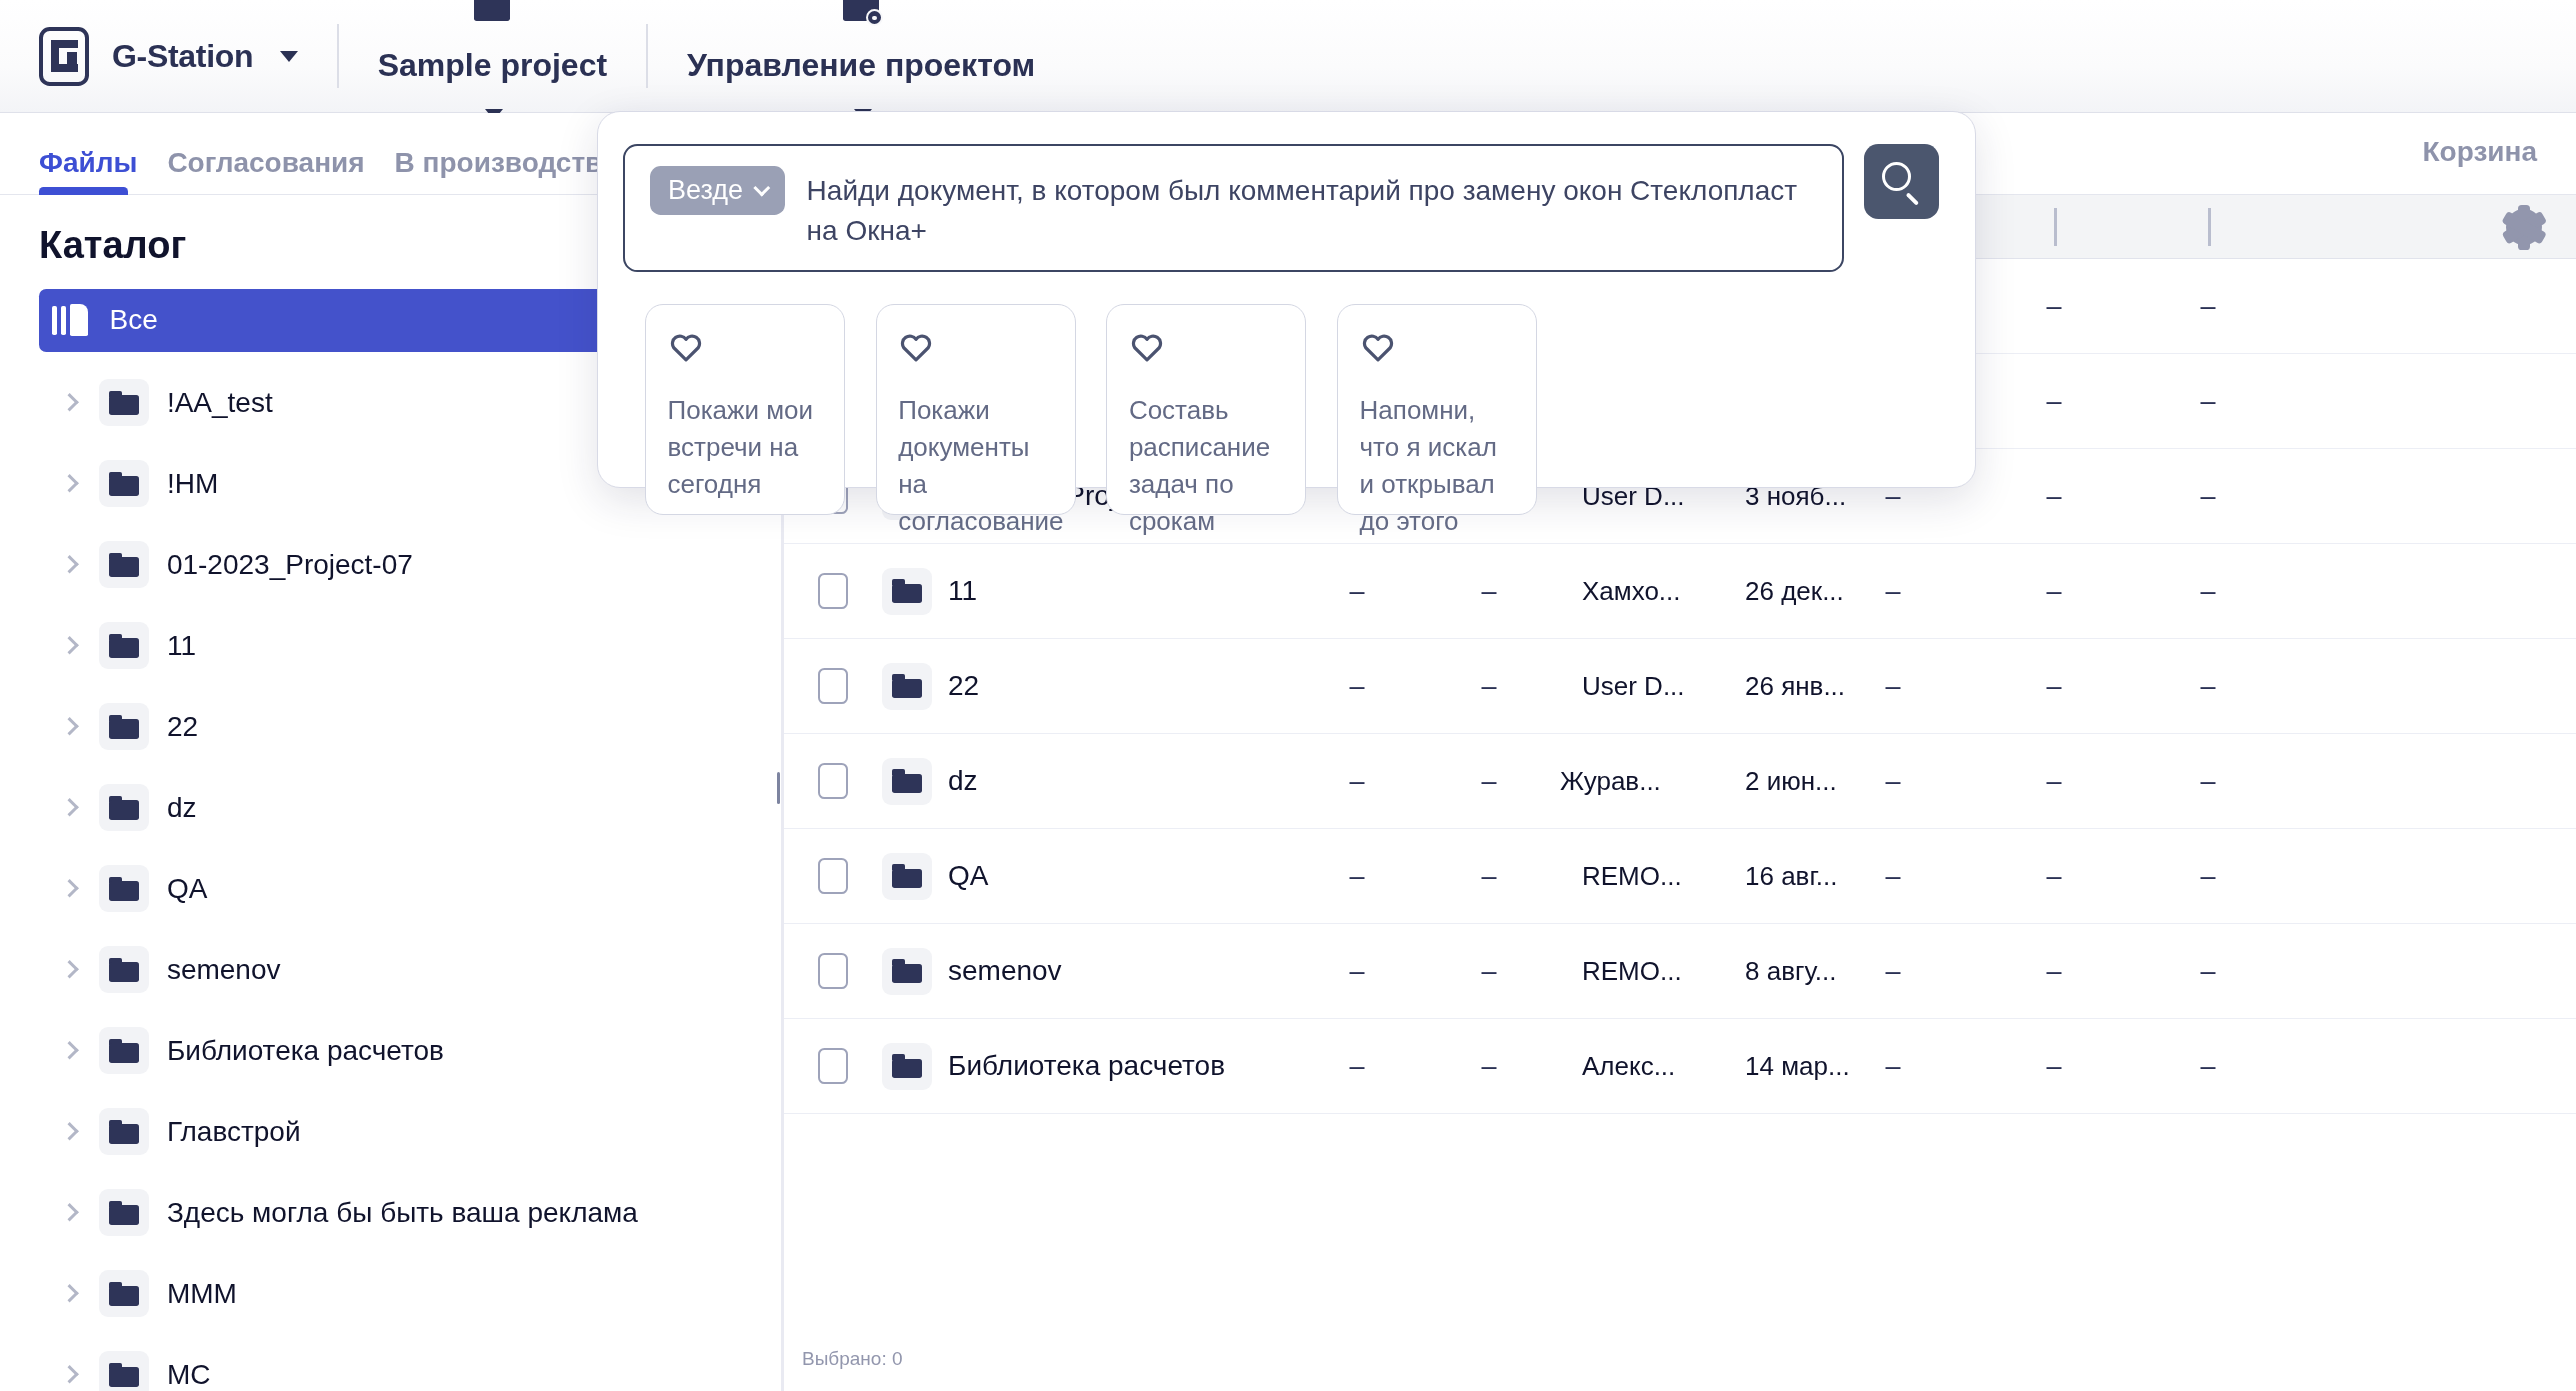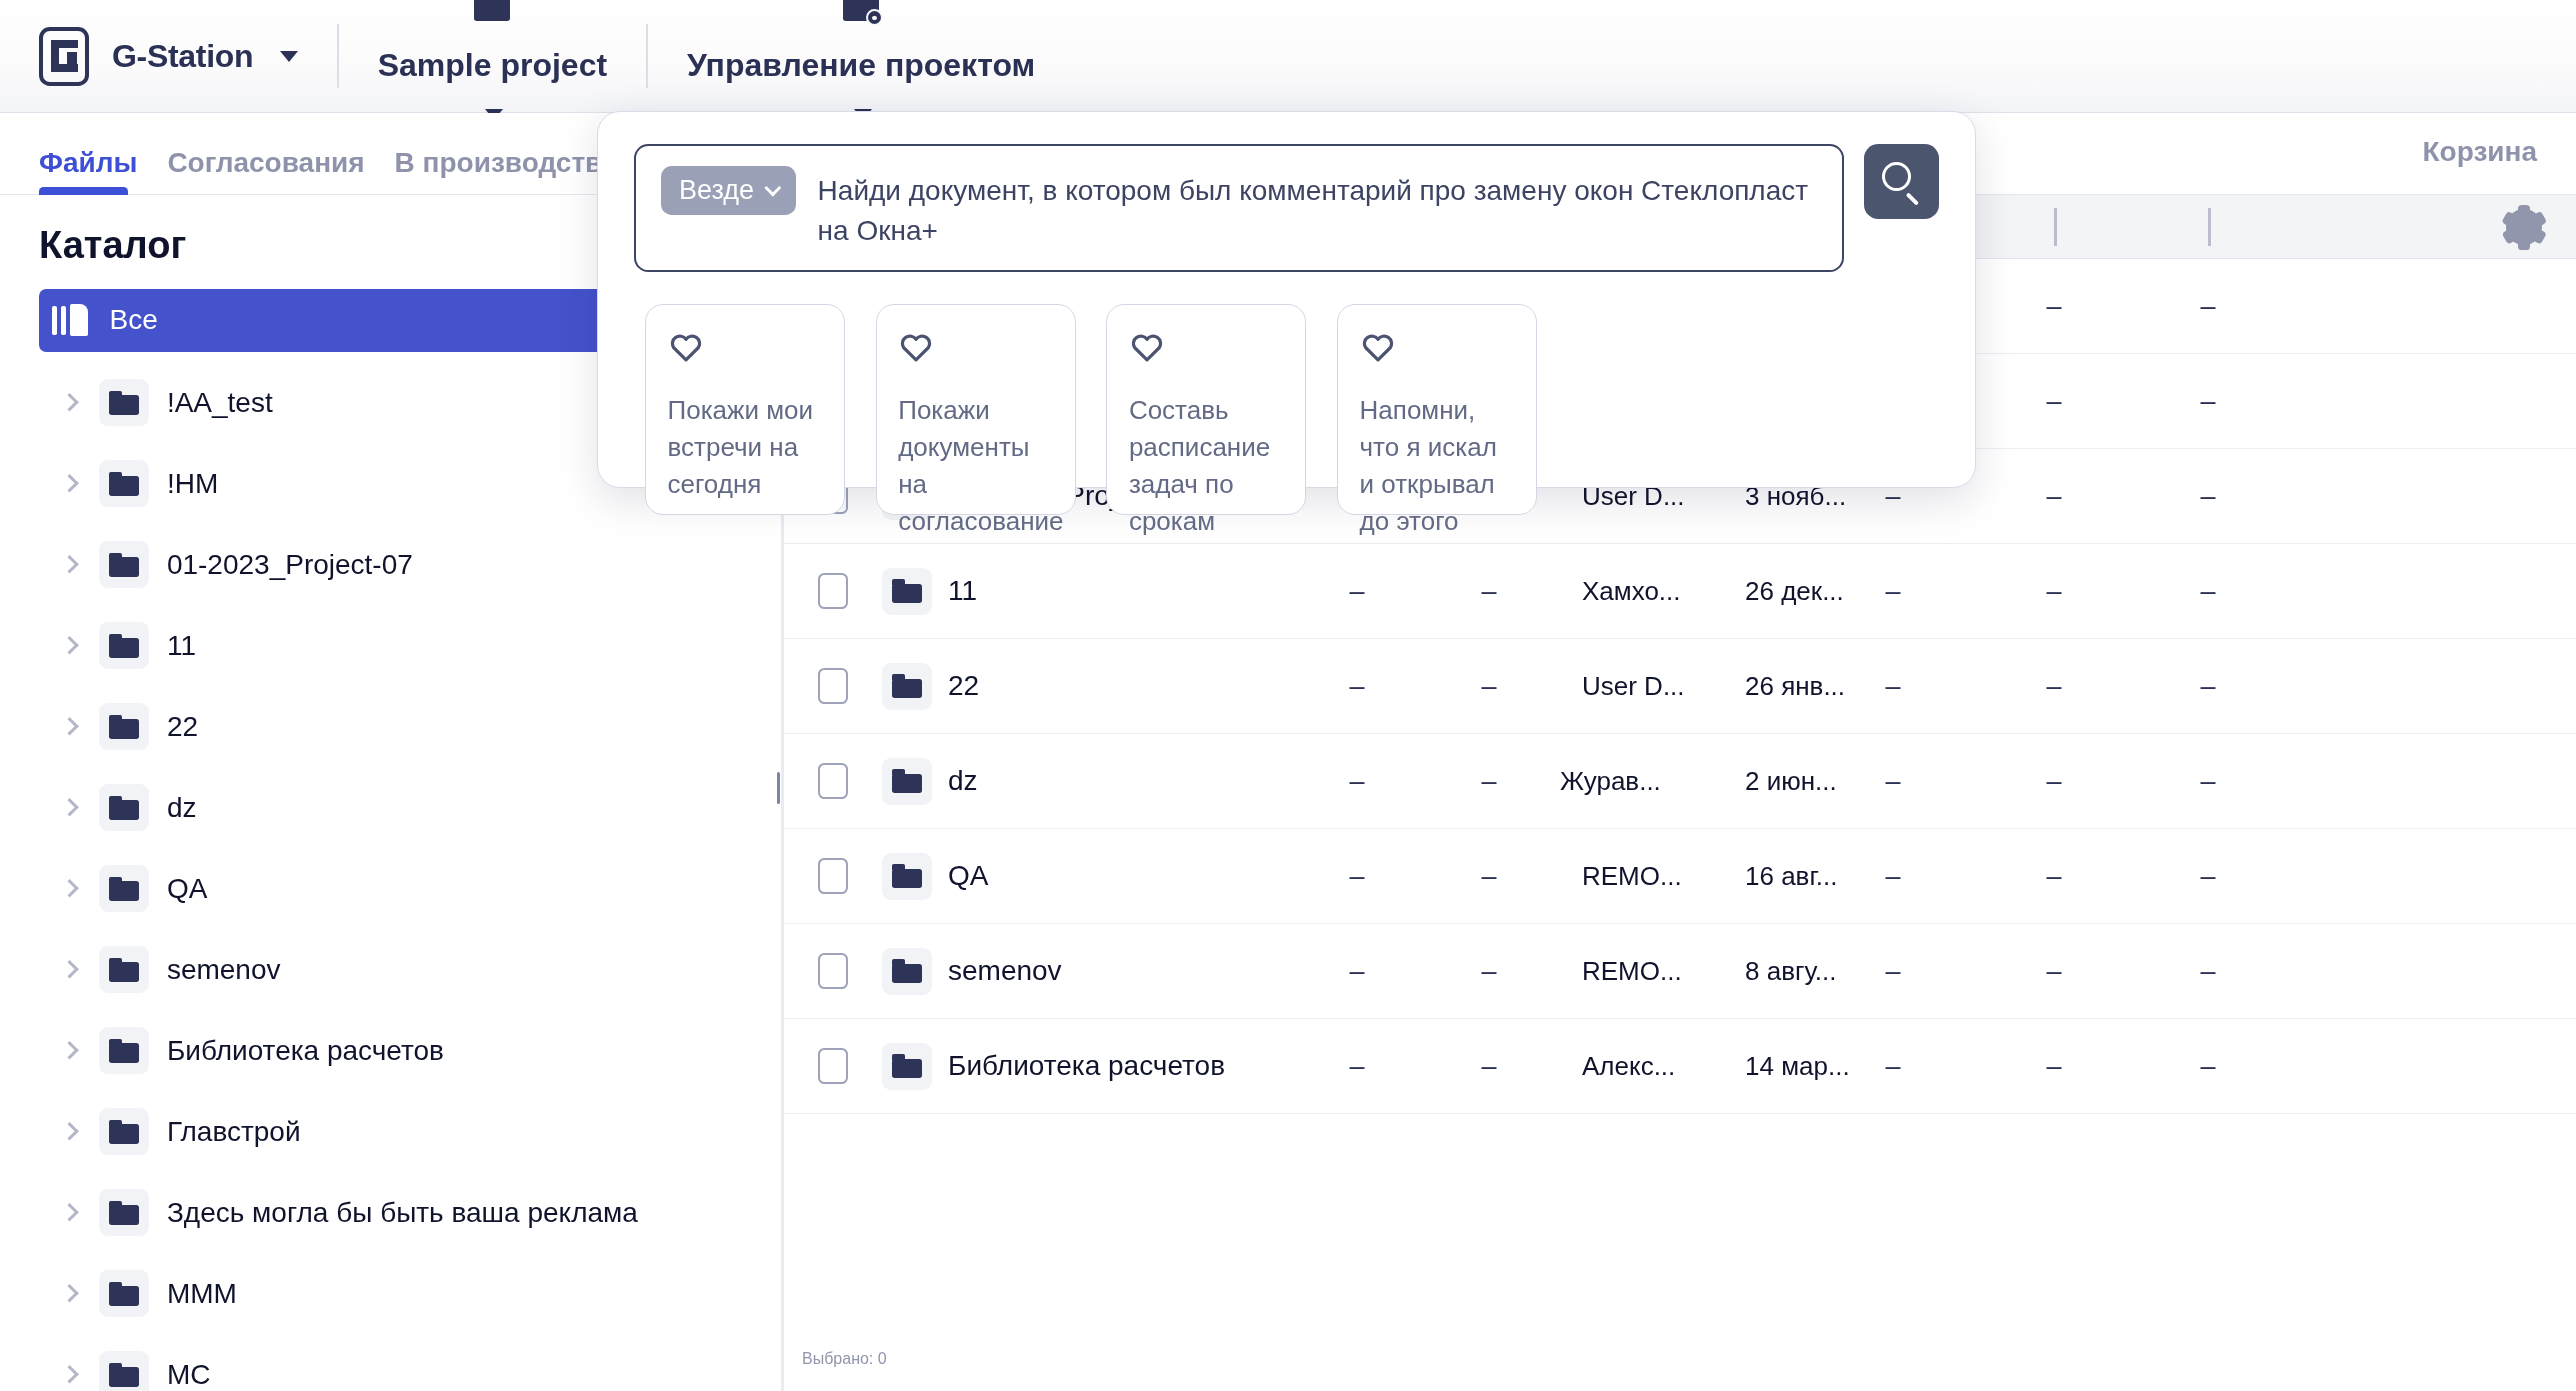--- a/index.html
+++ b/index.html
@@ -178,30 +178,30 @@
   }
   .trow .chk-cell { width: 98px; display: flex; justify-content: center; }
   .name-cell { display: flex; align-items: center; gap: 16px; }
   .name-text { font-size: 28px; color: #10132c; white-space: nowrap; }
   .dash { position: absolute; font-size: 27px; color: #2b3154; text-align: center; }
   .cellv { position: absolute; font-size: 26px; color: #10132c; white-space: nowrap; }
   .statusbar {
     position: absolute; left: 0; right: 0; bottom: 0; height: 66px;
     display: flex; align-items: center; padding-left: 18px;
   }
-  .statusbar span { font-size: 16px; color: #9296ad; }
+  .statusbar span { font-size: 19px; color: #9296ad; }
 
   
   .overlay {
     position: absolute; left: 597px; top: 111px; width: 1379px; height: 377px;
     background: #ffffff; border: 1.8px solid #d8dae6; border-radius: 23px;
     box-shadow: 0 12.5px 41px rgba(30,34,70,0.13);
     z-index: 40;
   }
-  .searchline { display: flex; align-items: flex-start; gap: 19.7px; padding: 32px 36px 0 36px; justify-content: center; }
+  .searchline { display: flex; align-items: flex-start; gap: 19.7px; padding: 32px 36px 0 25px; justify-content: center; }
   .searchbox {
     flex: 1; min-height: 106px; border: 2.7px solid #3c4663; border-radius: 14.3px;
     display: flex; align-items: flex-start; gap: 21.5px; padding: 19.7px 25px;
   }
   .scope-chip {
     background: #9aa0b5; color: #ffffff; border-radius: 10.7px; padding: 9px 18px;
     font-size: 27px; display: flex; align-items: center; gap: 12.5px; white-space: nowrap;
     flex: none; cursor: pointer;
   }
   .chip-chev {

